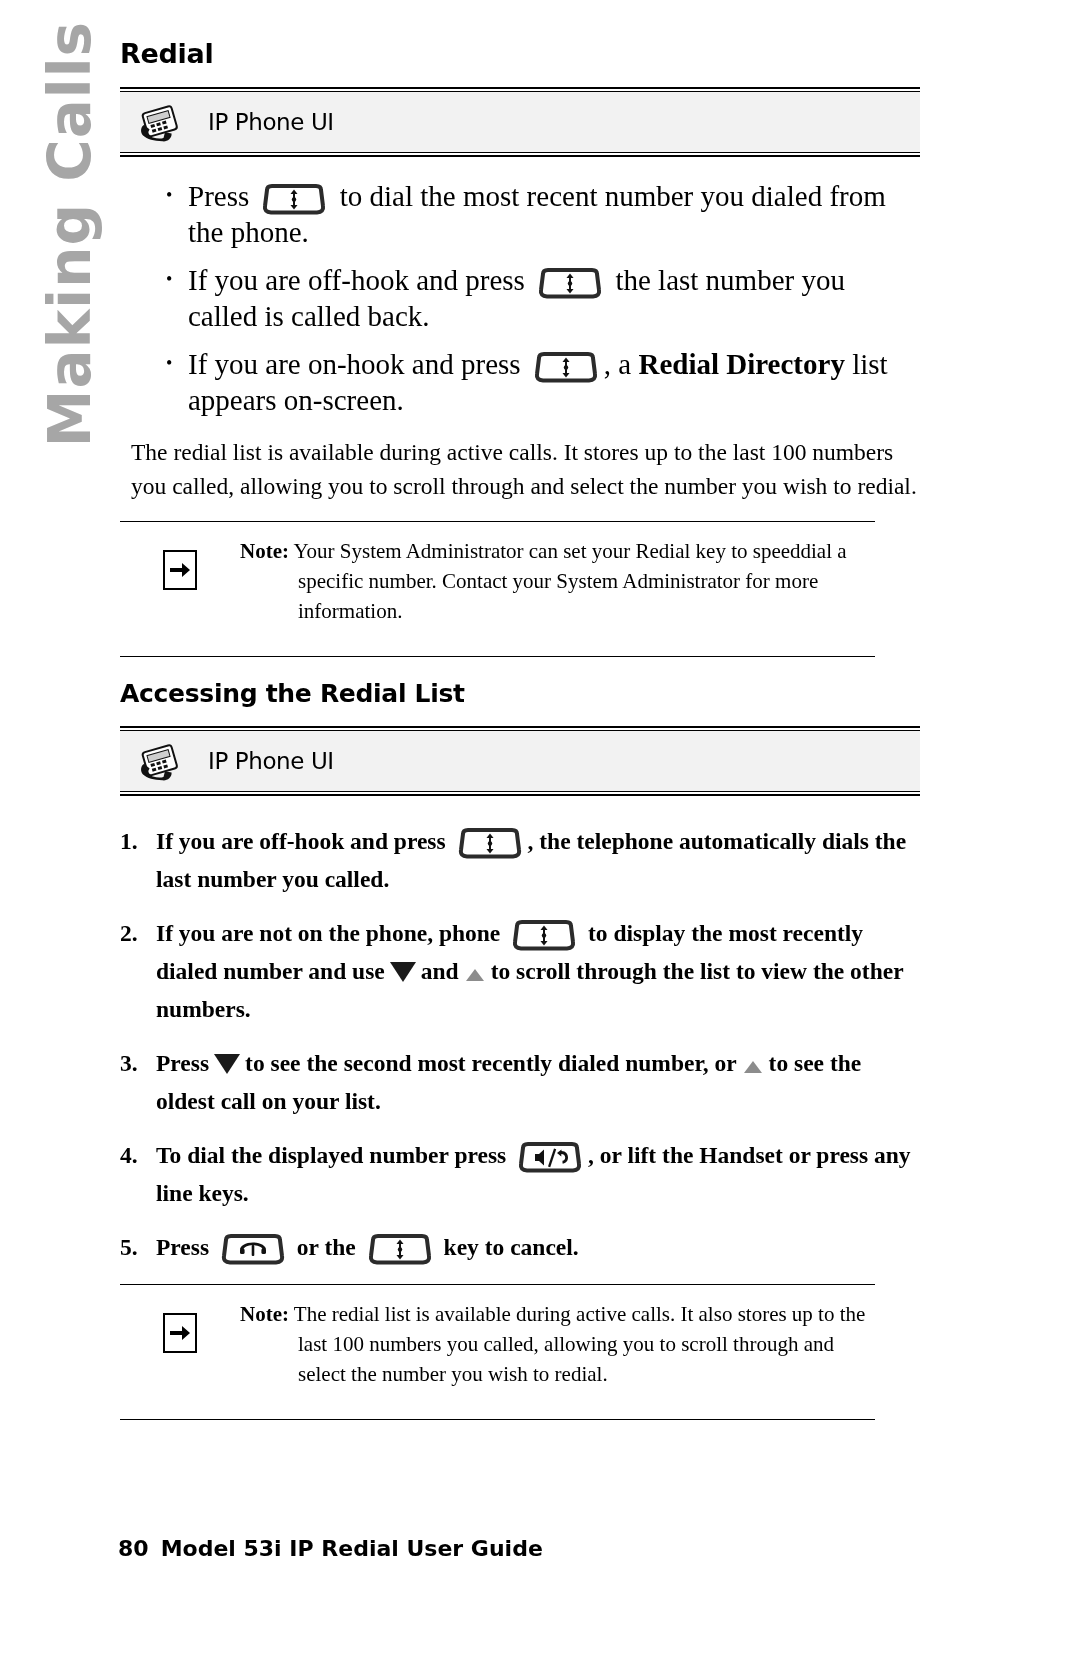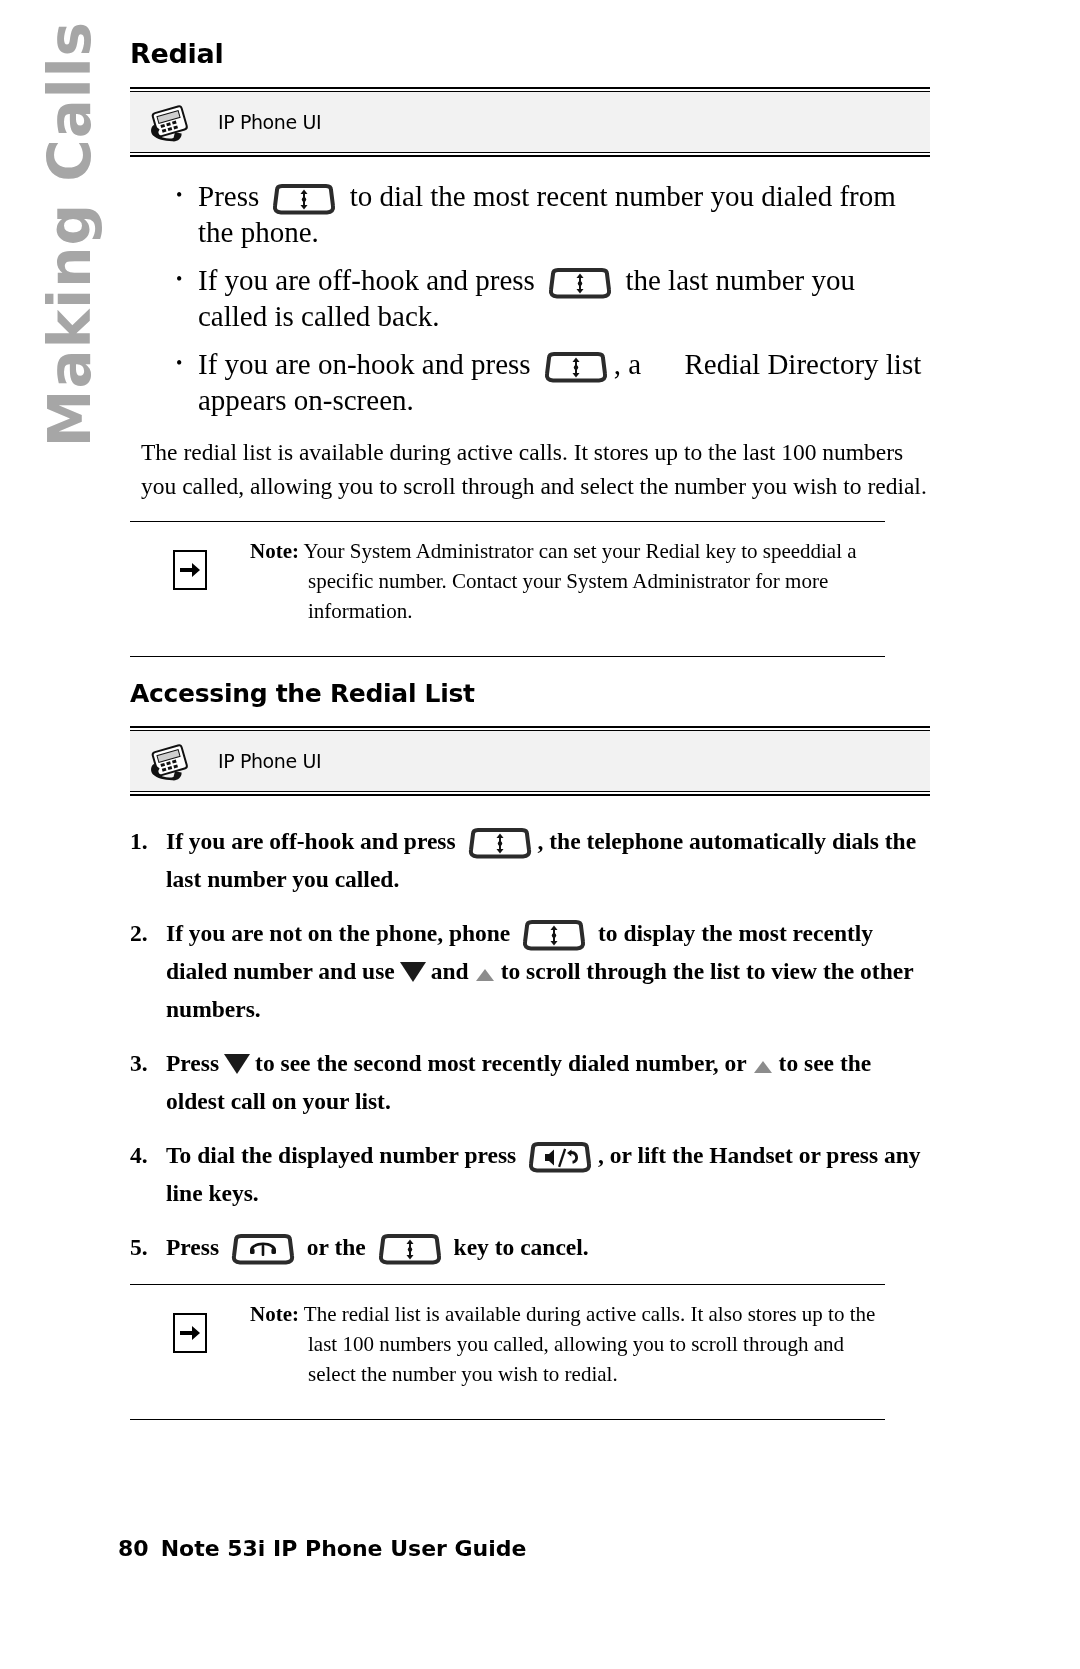--- a/index.html
+++ b/index.html
@@ -39,21 +39,21 @@
     font-weight: bold;
     font-size: 58px;
     letter-spacing: 1px;
     color: #a6a6a6;
     white-space: nowrap;
   }
 
   
   .content {
     position: absolute;
-    left: 130px;
+    left: 120px;
     top: 0;
     width: 800px;
   }
 
   h1.page-title {
     font-family: "DejaVu Sans", sans-serif;
     font-size: 27px;
     font-weight: bold;
     margin: 38px 0 0 0;
     letter-spacing: -0.3px;
@@ -79,21 +79,21 @@
     border-top: 1px solid #000;
     border-bottom: 1px solid #000;
     height: 62px;
     display: flex;
     align-items: center;
     padding-left: 14px;
     box-sizing: border-box;
   }
   .ui-band-label {
     font-family: "DejaVu Sans", sans-serif;
-    font-size: 19px;
+    font-size: 23px;
     margin-left: 20px;
     letter-spacing: -0.4px;
   }
 
   
   .phone-icon {
     width: 54px;
     height: 44px;
     flex: 0 0 auto;
     display: block;
@@ -141,21 +141,21 @@
     top: 0;
     font-weight: bold;
   }
 
   p.para {
     margin: 18px 0 0 11px;
     font-size: 23.5px;
     line-height: 34px;
   }
 
-  b.inline-bold { font-weight: normal; margin-left: 36px; }
+  b.inline-bold { font-weight: bold; }
 
   
   .key {
     display: inline-block;
     vertical-align: middle;
     position: relative;
     width: 66px;
     height: 31px;
     margin: 0 5px;
   }
@@ -474,16 +474,16 @@
           <span>The redial list is available during active calls. It also stores up to the last 100 numbers you called, allowing you to scroll through and select the number you wish to redial.</span>
         </div>
       </div>
     </div>
 
     <div class="rule-bottom"></div>
 
   </div>
 
   <div class="footer">
-    <span class="pageno">80</span><span>Note 53i IP Phone User Guide</span>
+    <span class="pageno">80</span><span>Model 53i IP Redial User Guide</span>
   </div>
 
 </div>
 
 </body></html>

